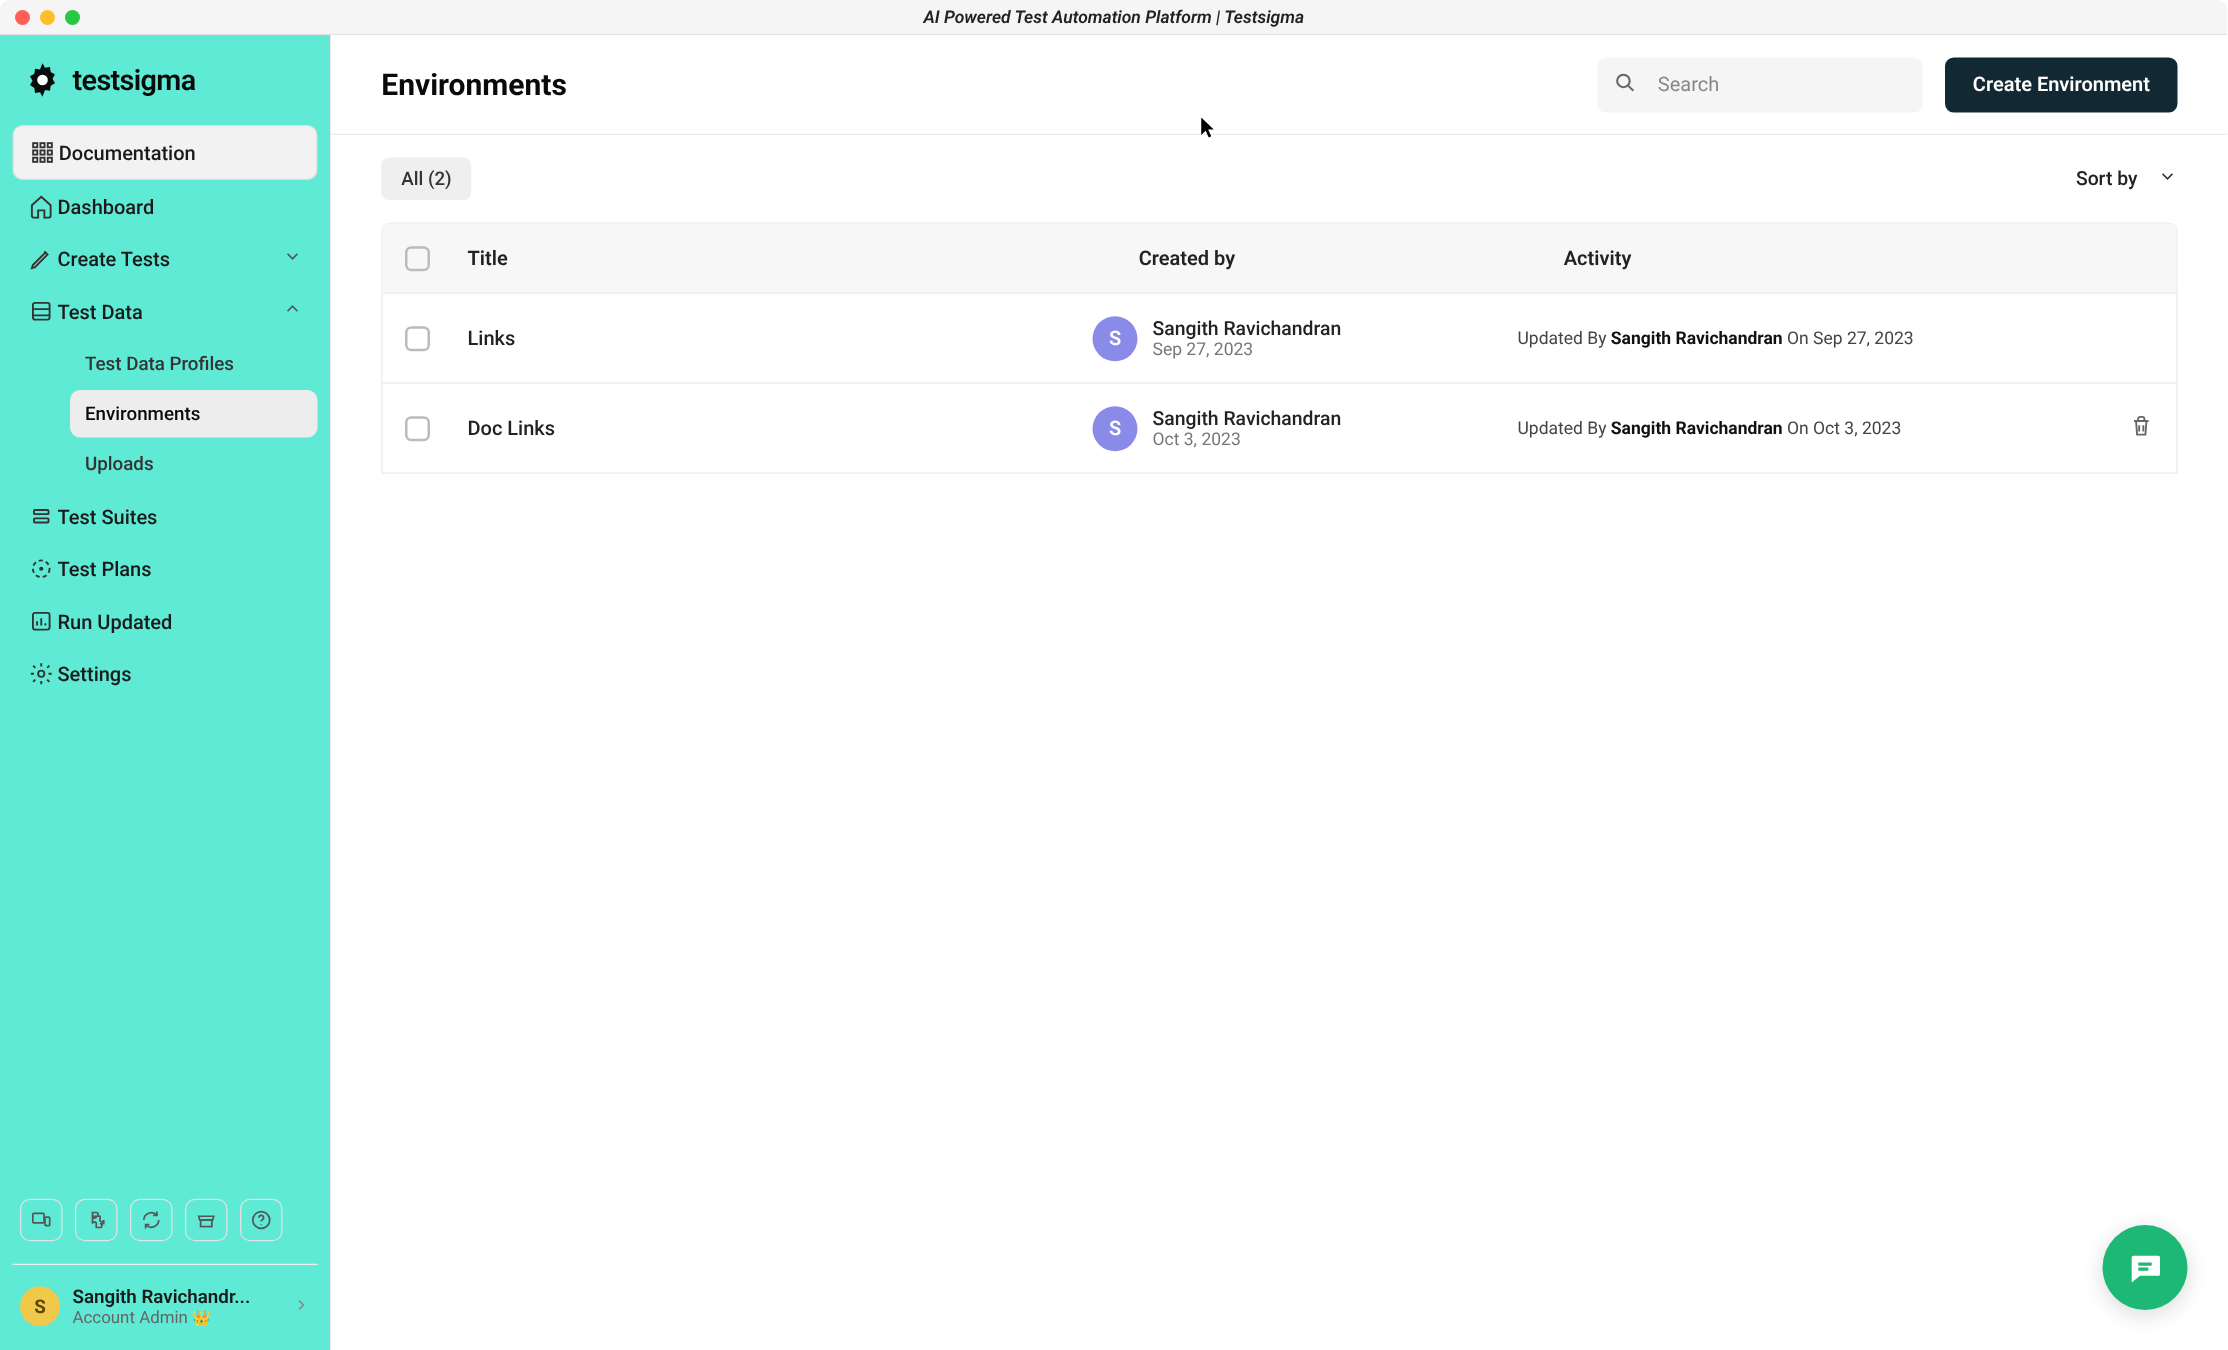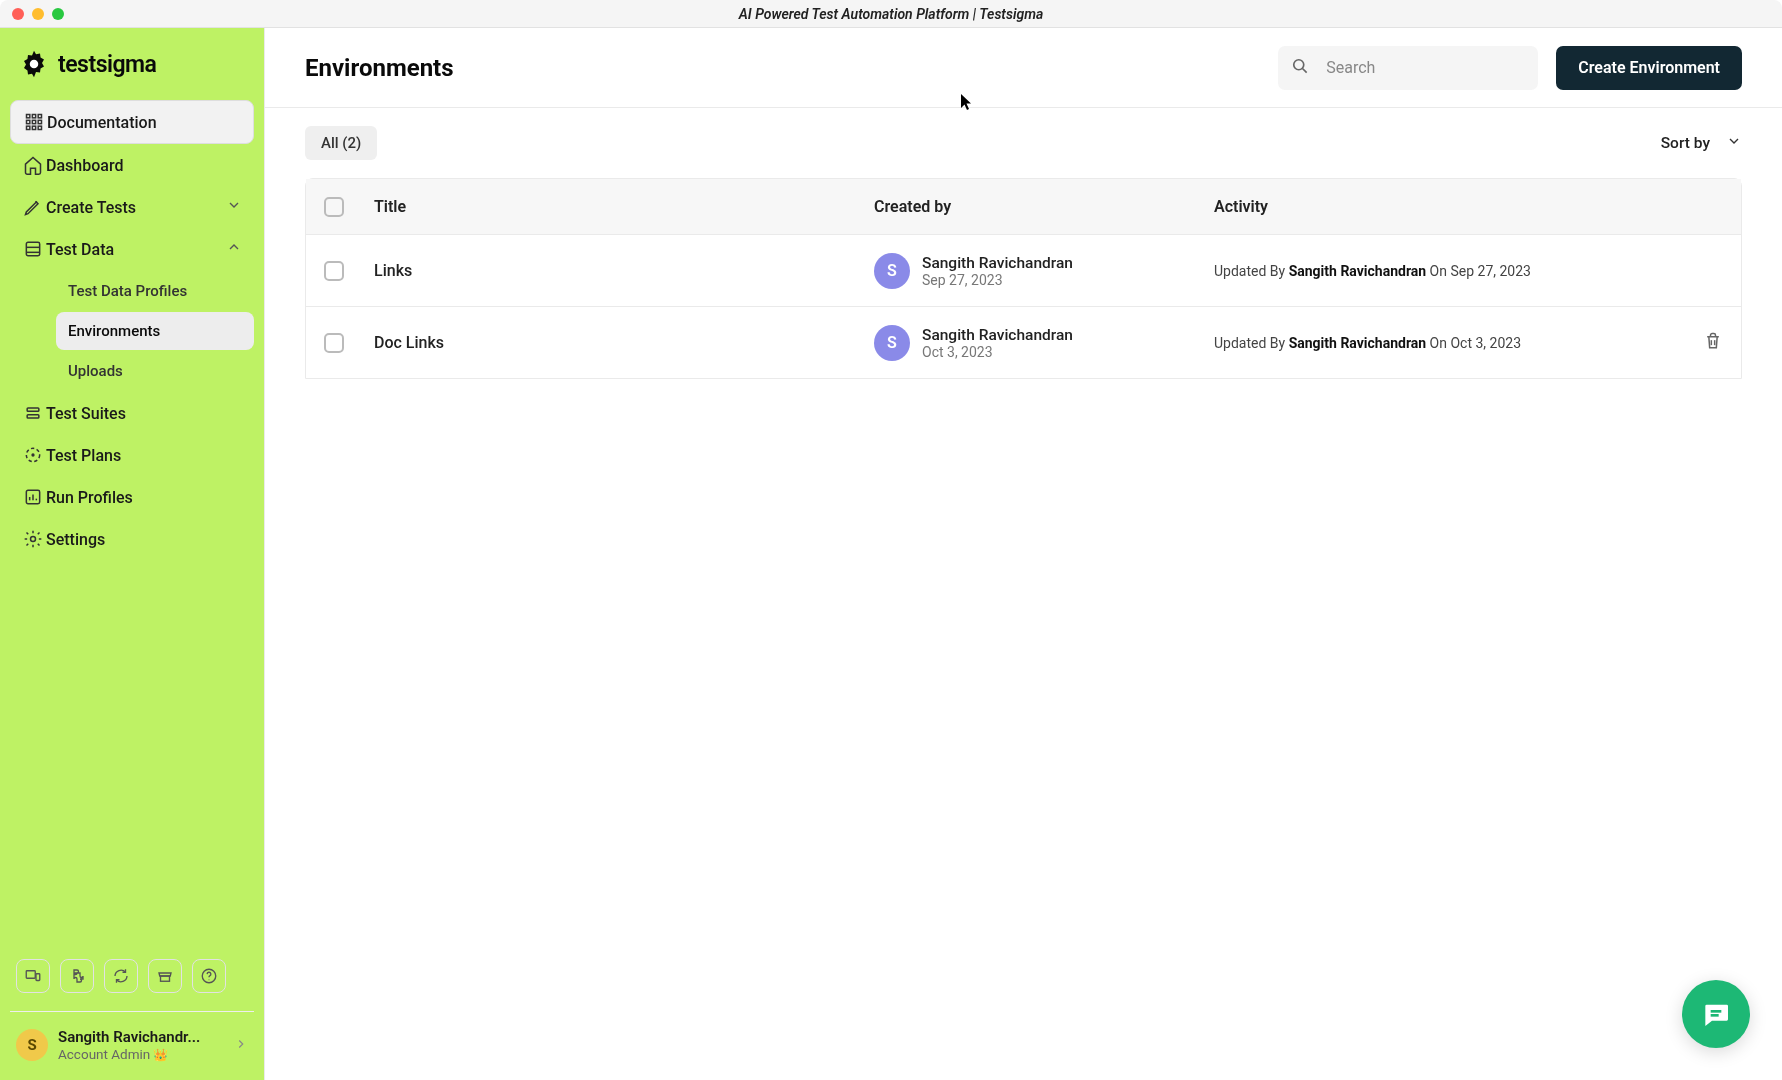--- a/index.html
+++ b/index.html
@@ -9,21 +9,21 @@
     .titlebar { height: 28px; background: #f5f5f5; border-bottom: 1px solid #e2e2e2; display: flex; align-items: center; border-radius: 8px 8px 0 0; position: relative; font-style: italic; }
     .traffic-lights { display: flex; gap: 8px; padding-left: 12px; }
     .traffic-light { width: 12px; height: 12px; border-radius: 50%; }
     .tl-close { background: #ff5f57; }
     .tl-min { background: #ffbd2e; }
     .tl-max { background: #28c840; }
     .titlebar-title { position: absolute; left: 50%; transform: translateX(-50%); font-size: 14px; font-weight: 600; color: #222; }
 
     
     .app { display: flex; height: calc(1080px - 28px); }
-    .sidebar { width: 265px; background: #bef264; border-right: 1px solid #eaeaea; display: flex; flex-direction: column; padding: 15px 10px 10px 10px; }
+    .sidebar { width: 265px; background: #5eead4; border-right: 1px solid #eaeaea; display: flex; flex-direction: column; padding: 15px 10px 10px 10px; }
     .main { flex: 1; display: flex; flex-direction: column; background: #fff; }
 
     
     .logo { display: flex; align-items: center; gap: 8px; padding: 5px 10px 20px 8px; }
     .logo-icon { width: 32px; height: 32px; }
     .logo-text { font-size: 23px; font-weight: 600; color: #0a0a0a; letter-spacing: -0.5px; }
 
     
     .nav-item { display: flex; align-items: center; gap: 2px; padding: 10px 12px; font-size: 16px; color: #1a1a1a; font-weight: 500; cursor: pointer; border-radius: 8px; }
     .nav-item.selected { background: #f2f2f2; border: 1px solid #dedede; }
@@ -58,21 +58,21 @@
     
     .toolbar { display: flex; align-items: center; padding: 18px 40px; }
     .pill { background: #efefef; color: #333; font-size: 15px; font-weight: 500; padding: 8px 16px; border-radius: 6px; cursor: pointer; }
     .sort-by { margin-left: auto; display: flex; align-items: center; gap: 16px; font-size: 15.5px; color: #222; font-weight: 500; cursor: pointer; }
 
     
     .table { margin: 0 40px; border: 1px solid #eaeaea; border-radius: 8px 8px 0 0; overflow: visible; }
     .thead { display: flex; align-items: center; background: #f7f7f7; height: 55px; padding: 0 18px; }
     .th-check { width: 50px; }
     .th-title { flex: 0 0 500px; font-weight: 600; color: #222; font-size: 16px; }
-    .th-created { flex: 0 0 340px; font-weight: 600; color: #222; font-size: 16px; }
+    .th-created { flex: 0 0 340px; font-weight: 600; color: #222; font-size: 16px; margin-left: 37px; }
     .th-activity { flex: 1; font-weight: 600; color: #222; font-size: 16px; }
 
     .trow { display: flex; align-items: center; height: 72px; padding: 0 18px; border-top: 1px solid #eaeaea; position: relative; }
     .td-check { width: 50px; }
     .checkbox { width: 20px; height: 20px; border: 2px solid #bbb; border-radius: 5px; cursor: pointer; }
     .td-title { flex: 0 0 500px; font-size: 16px; font-weight: 500; color: #222; }
     .td-created { flex: 0 0 340px; display: flex; align-items: center; gap: 12px; }
     .avatar { width: 36px; height: 36px; border-radius: 50%; background: #8a8ae8; color: #fff; font-weight: 600; display: flex; align-items: center; justify-content: center; font-size: 16px; }
     .creator-name { font-size: 15.5px; color: #222; font-weight: 500; }
     .creator-date { font-size: 14px; color: #777; }
@@ -196,21 +196,21 @@
 
     <div class="nav-item">
       <span class="nav-icon">
         <svg viewBox="0 0 24 24" width="20" height="20">
             <rect x="4" y="4" width="16" height="16" rx="2"></rect>
             <line x1="8" y1="16" x2="8" y2="12"></line>
             <line x1="12" y1="16" x2="12" y2="9"></line>
             <line x1="16" y1="16" x2="16" y2="14"></line>
           </svg>
       </span>
-      <span>Run Profiles</span>
+      <span>Run Updated</span>
     </div>
 
     <div class="nav-item">
       <span class="nav-icon">
         <svg viewBox="0 0 24 24" width="20" height="20">
             <circle cx="12" cy="12" r="3"></circle>
             <path d="M12 2v3M12 19v3M4.2 4.2l2.1 2.1M17.7 17.7l2.1 2.1M2 12h3M19 12h3M4.2 19.8l2.1-2.1M17.7 6.3l2.1-2.1"></path>
           </svg>
       </span>
       <span>Settings</span>

